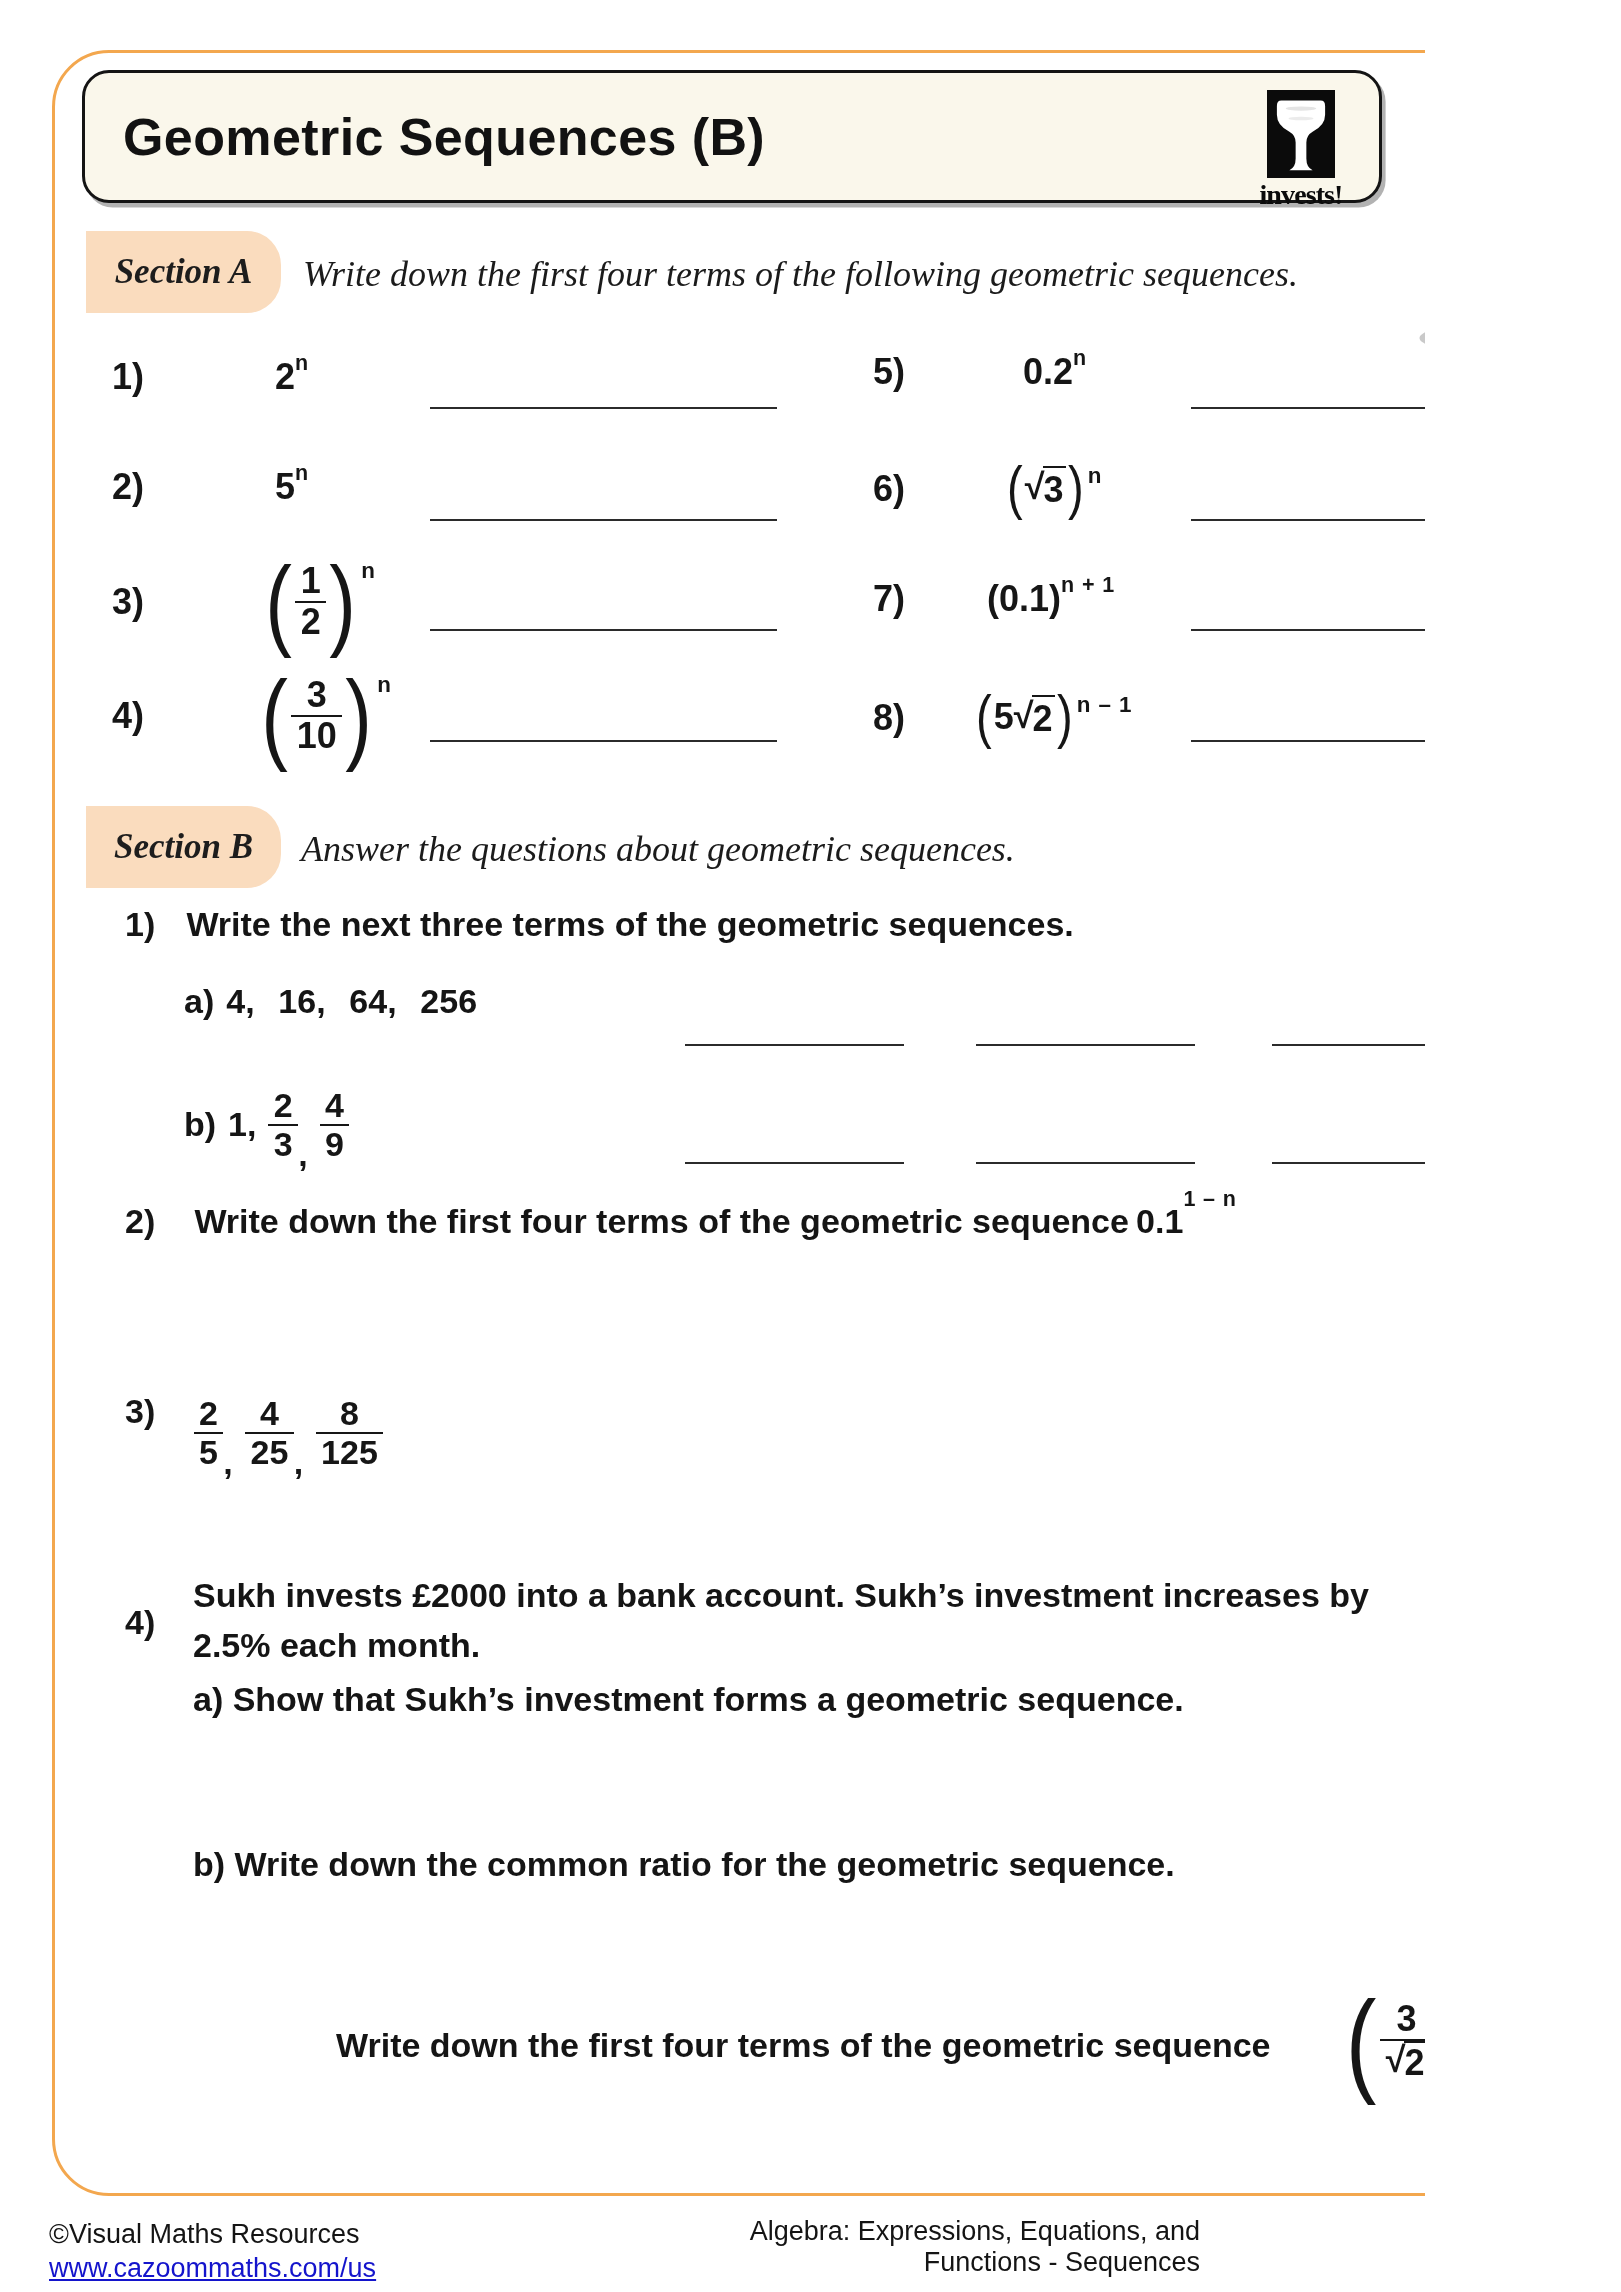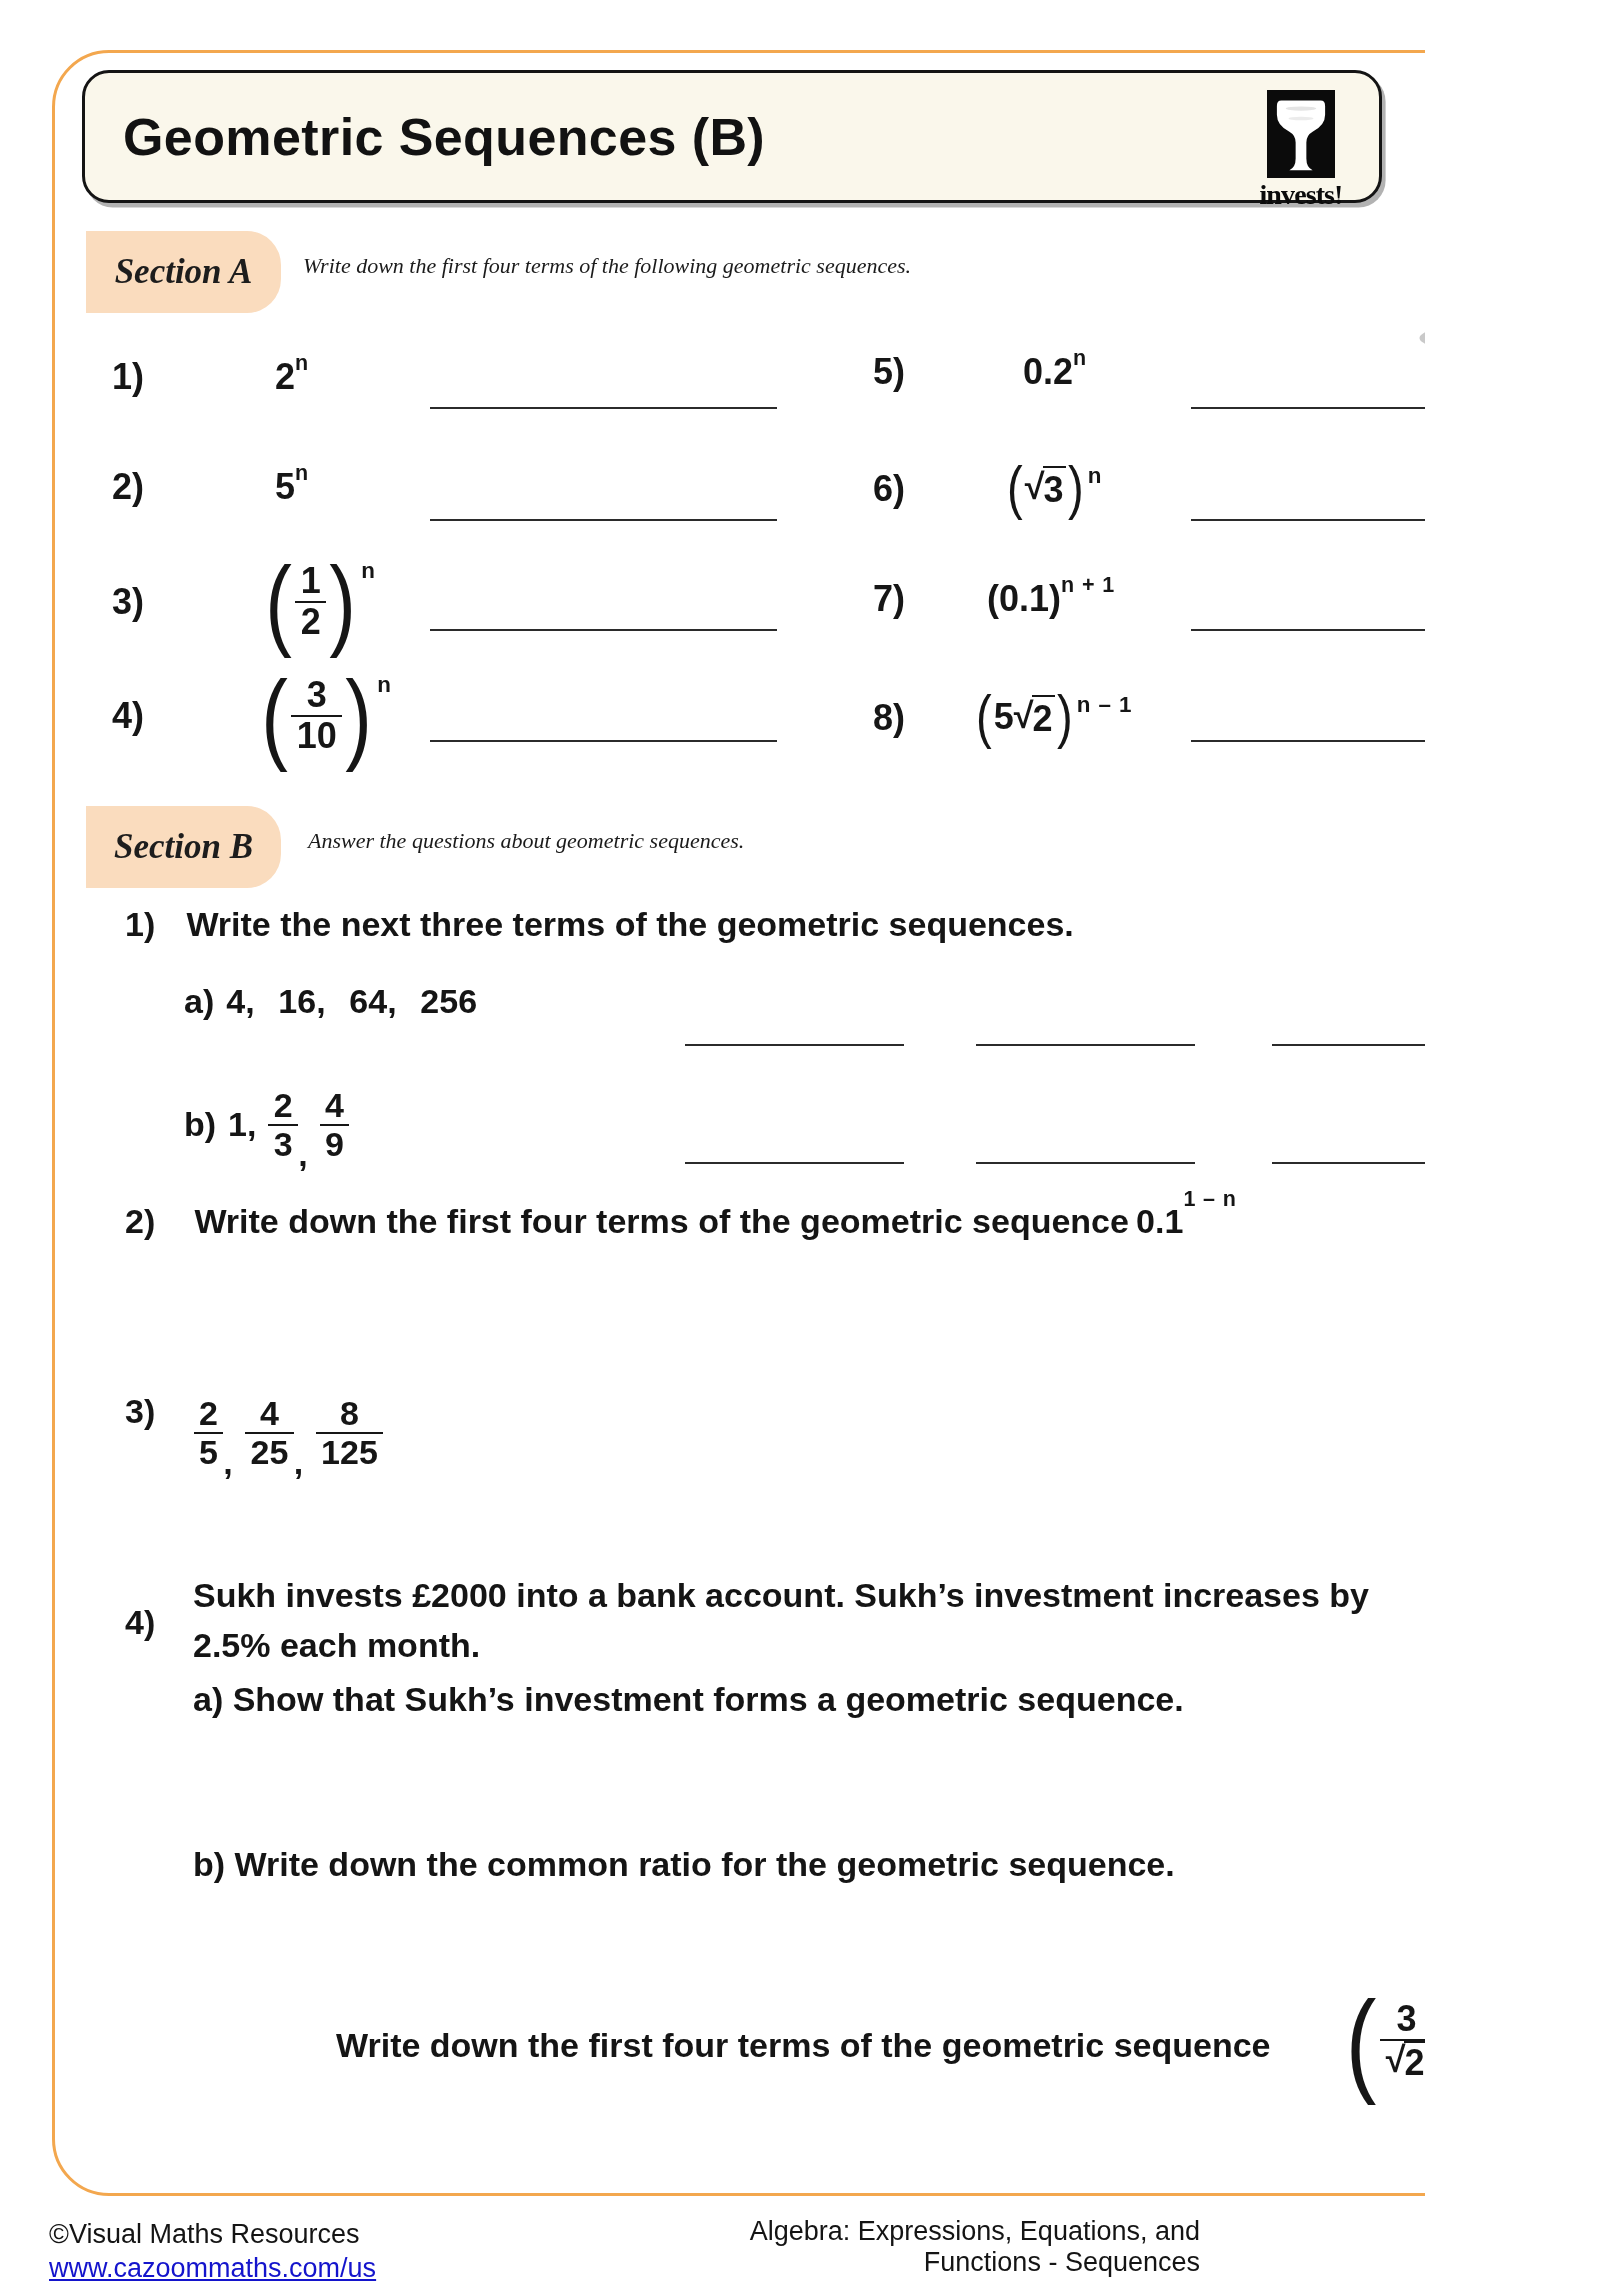--- a/index.html
+++ b/index.html
@@ -20,21 +20,21 @@
   .logo .word { font-family:"Liberation Serif", serif; font-weight:700; font-size:28px; color:#0b0b0b; margin-top:0.9px; letter-spacing:-0.9px; }
 
   .mascot { position:absolute; left:1386px; top:68px; width:175px; height:288px; }
 
   
   .seclabel { position:absolute; left:54px; background:#FADCBE; border-radius:0 34px 34px 0;
               display:flex; align-items:center; justify-content:center;
               font-family:"Liberation Serif", serif; font-style:italic; font-weight:700;
               font-size:35px; color:#1d1d1d;margin-left:32px; }
   .instr { position:absolute; font-family:"Liberation Serif", serif; font-style:italic;
-           font-size:22px; color:#1b1b1b; }
+           font-size:36px; color:#1b1b1b; }
 
   
   .qnum { font-weight:700; font-size:36px; width:56px; flex:0 0 auto; }
   .arow { position:absolute; display:flex; align-items:center; }
   .expr { font-weight:700; font-size:36px; display:inline-flex; align-items:center; }
   .sp  { font-weight:700; font-size:21.5px; position:relative; top:-14.3px; line-height:0; letter-spacing:0.9px; }
   .m120{margin-left:107px}.m105{margin-left:94px}.m100{margin-left:90px}
   .m85{margin-left:76px}.m65{margin-left:58px}.m50{margin-left:45px}
 
   .frac { display:inline-flex; flex-direction:column; align-items:center; line-height:1.08; font-weight:700; }
@@ -209,21 +209,21 @@
           <span class="rsign">√</span>
           <span class="rad">2</span>
         </span>
       <span class="par par-l">)</span>
       <sup class="pexp">n – 1</sup>
     </span>
   </div>
   <div class="ansline" style="left:1191px; top:740px; width:340px;"></div>
 
   <div class="seclabel" style="top:806px; width:195px; height:82px;">Section B</div>
-  <div class="instr" style="left:308px; top:828px;">Answer the questions about geometric sequences.</div>
+  <div class="instr" style="left:301px; top:828px;">Answer the questions about geometric sequences.</div>
 
   <div class="brow" style="left:125px; top:905px;">
     <span class="qnum" style="font-size:34px;">1)</span>
     <span class="btxt ml6">Write the next three terms of the geometric sequences.</span>
   </div>
   <div class="brow" style="left:184px; top:982px;">
     <span class="btxt">a)</span>
     <span class="btxt terms ml24">4, 16, 64, 256</span>
   </div>
   <div class="seg" style="left:685px; top:1044px;"></div>

